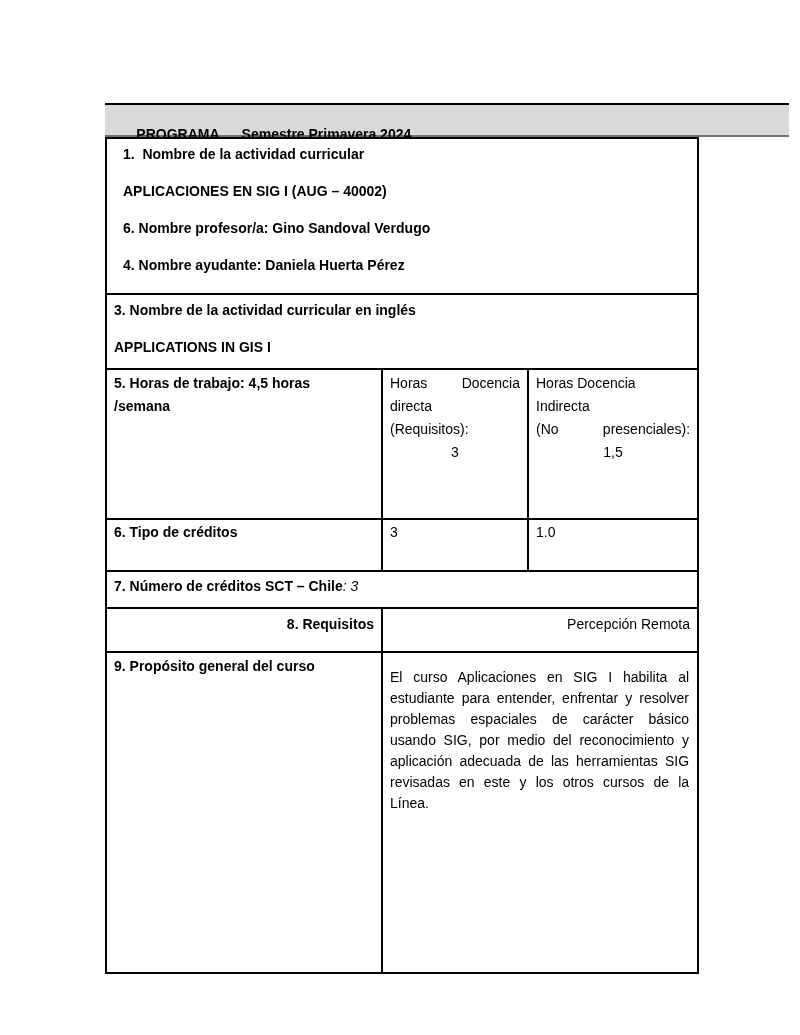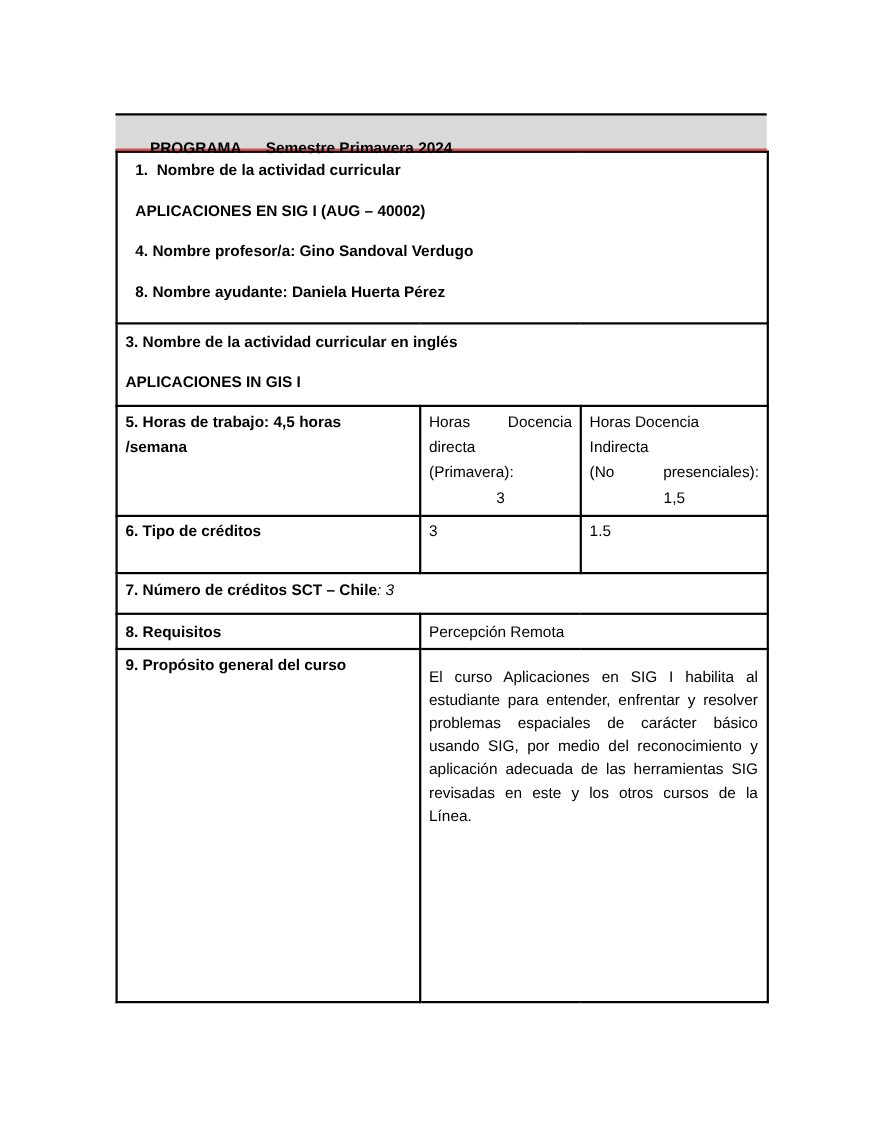--- a/index.html
+++ b/index.html
@@ -10,24 +10,24 @@
     font-family: "Liberation Sans", "DejaVu Sans", sans-serif;
     color: #000000;
     -webkit-font-smoothing: antialiased;
   }
   .page { position: relative; width: 800px; height: 1035px; background: #ffffff; overflow: hidden; }
   .doc  { position: absolute; left: 105px; top: 103px; width: 592px; }
 
   
   .prog-header {
     box-sizing: border-box;
-    width: 592px; height: 34px;
+    width: 684px; height: 34px;
     background: #d9d9d9;
     border-top: 2px solid #000;
-    border-bottom: 2px solid #ef4444;
+    border-bottom: 2px solid #737373;
     padding: 5px 0 0 8px;
     font-size: 14px; font-weight: bold;
     white-space: pre;
   }
   .prog-header .gap { display: inline-block; width: 22px; }
 
   
   table.program {
     border-collapse: collapse;
     table-layout: fixed;
@@ -54,24 +54,24 @@
   .prewrap { white-space: pre-wrap; }
 
   
   .para { margin: 16px 0 0 0; }
   .para.first { margin-top: 3px; }
 
   
   tr.r-names   td { height: 156px; padding-left: 16px; }
   tr.r-english td { height: 75px; }
   tr.r-unit    td { height: 62px; }
-  tr.r-hours   td { height: 100px; line-height: 23px; }
+  tr.r-hours   td { height: 150px; line-height: 23px; }
   tr.r-ctype   td { height: 52px; }
   tr.r-sct     td { height: 37px; padding-top: 4px; border-radius: 13px; }
-  tr.r-req     td { height: 32px; padding-top: 5px; }
+  tr.r-req     td { height: 44px; padding-top: 5px; text-align: right; }
   tr.r-purpose td { height: 321px; }
 
   tr.r-purpose td.purpose-text { padding-top: 14px; padding-right: 8px; }
   tr.r-purpose td.purpose-label { padding-top: 3px; }
   tr.r-hours .hline { margin: 0; }
   tr.r-hours .hval  { text-align: center; }
 </style>
 </head>
 <body>
 
@@ -87,56 +87,56 @@
           <col class="c1">
           <col class="c2">
           <col class="c3">
         </colgroup>
 
       <tbody>
           <tr class="r-names">
         <td colspan="3">
           <div class="para first b prewrap">1.  Nombre de la actividad curricular</div>
           <div class="para b center">APLICACIONES EN SIG I (AUG – 40002)</div>
-          <div class="para b">4. Nombre profesor/a: Gino Sandoval Verdugo</div>
-          <div class="para b">8. Nombre ayudante: Daniela Huerta Pérez</div>
+          <div class="para b">6. Nombre profesor/a: Gino Sandoval Verdugo</div>
+          <div class="para b">4. Nombre ayudante: Daniela Huerta Pérez</div>
         </td>
       </tr>
 
       <tr class="r-english">
         <td colspan="3">
           <div class="para first b">3. Nombre de la actividad curricular en inglés</div>
-          <div class="para b center">APLICACIONES IN GIS I</div>
+          <div class="para b center">APPLICATIONS IN GIS I</div>
         </td>
       </tr>
 
 
       <tr class="r-hours">
         <td>
           <div class="hline b">5. Horas de trabajo: 4,5 horas</div>
           <div class="hline b">/semana</div>
         </td>
         <td>
           <div class="hline jline">Horas Docencia</div>
           <div class="hline">directa</div>
-          <div class="hline">(Primavera):</div>
+          <div class="hline">(Requisitos):</div>
           <div class="hline hval">3</div>
         </td>
         <td>
           <div class="hline">Horas Docencia</div>
           <div class="hline">Indirecta</div>
           <div class="hline jline">(No presenciales):</div>
           <div class="hline hval">1,5</div>
         </td>
       </tr>
 
       <tr class="r-ctype">
         <td class="b">6. Tipo de créditos</td>
         <td class="center">3</td>
-        <td class="center">1.5</td>
+        <td class="center">1.0</td>
       </tr>
 
       <tr class="r-sct">
         <td colspan="3">
           <span class="b">7. Número de créditos SCT – Chile</span><span class="i">: 3</span>
         </td>
       </tr>
 
       <tr class="r-req">
         <td class="b">8. Requisitos</td>

